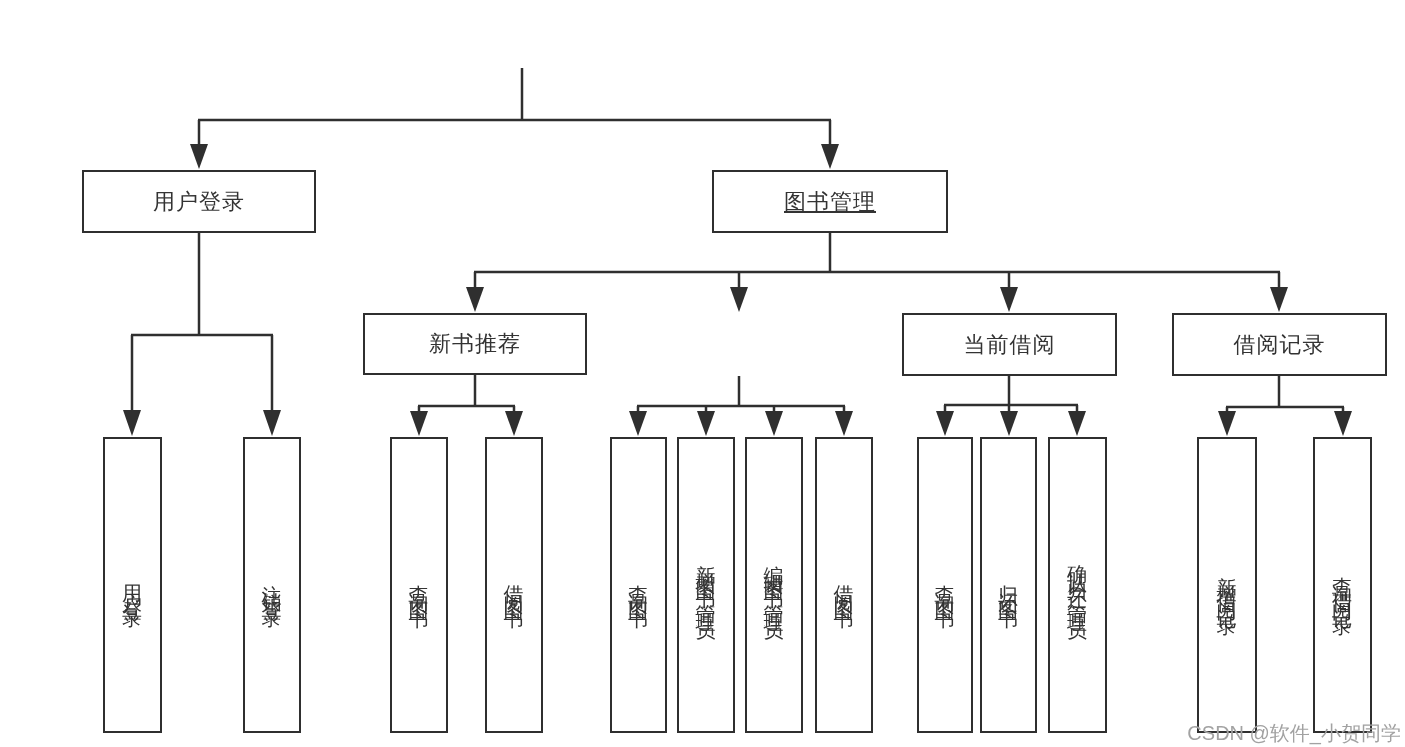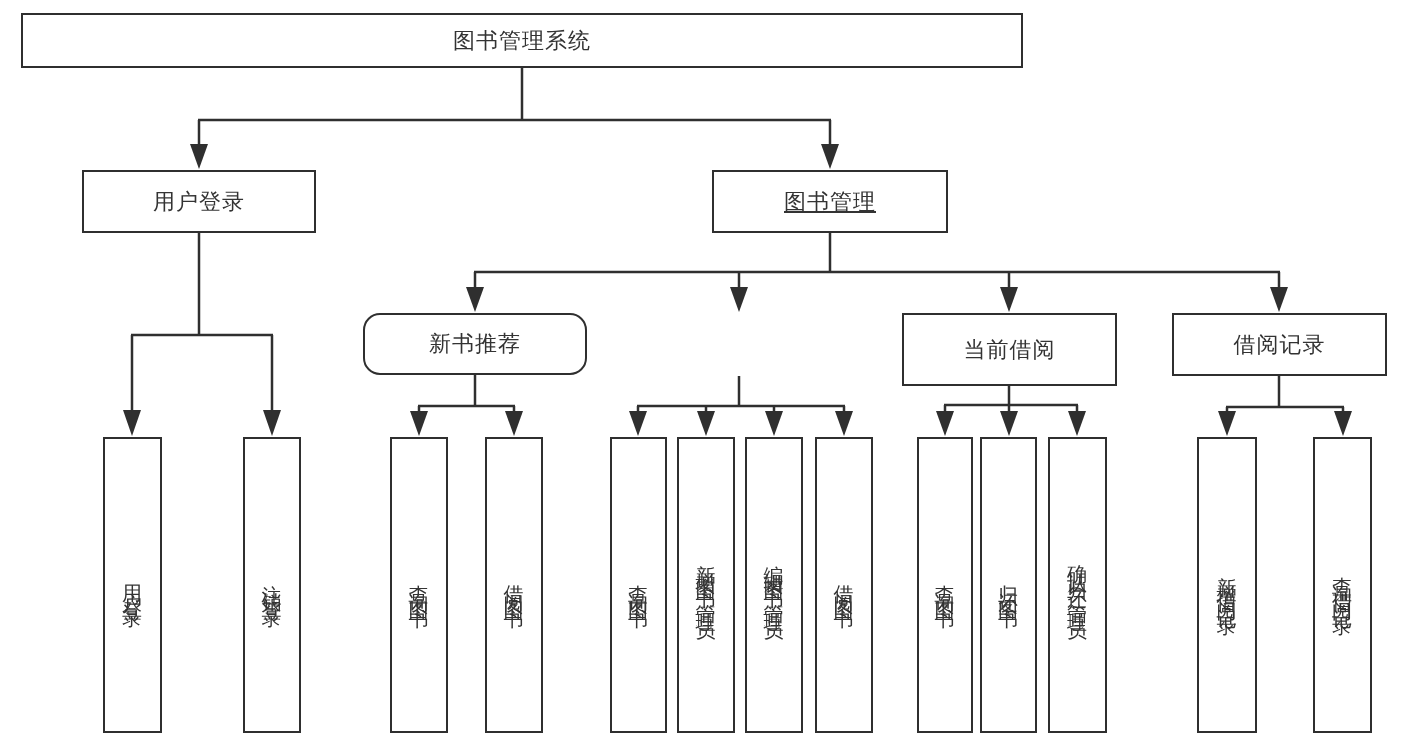--- a/index.html
+++ b/index.html
@@ -50,23 +50,23 @@
     writing-mode: vertical-rl;
     text-orientation: mixed;
     letter-spacing: 8px;
     line-height: 1;
     white-space: nowrap;
   }
   
   .n-root      { left: 21px;   top: 13px;  width: 1002px; height: 55px; }
   .n-login     { left: 82px;   top: 170px; width: 234px;  height: 63px; }
   .n-mgmt      { left: 712px;  top: 170px; width: 236px;  height: 63px; text-decoration: underline; }
-  .n-newrec    { left: 363px;  top: 313px; width: 224px;  height: 62px; border-radius: 17px; }
+  .n-newrec    { left: 363px;  top: 313px; width: 224px;  height: 62px; }
   .n-borrow    { left: 635px;  top: 313px; width: 208px;  height: 63px; }
-  .n-current   { left: 902px;  top: 313px; width: 215px;  height: 73px; }
+  .n-current   { left: 902px;  top: 313px; width: 215px;  height: 63px; }
   .n-records   { left: 1172px; top: 313px; width: 215px;  height: 63px; }
   .lf-1  { left: 103px;  top: 437px; width: 59px; height: 296px; }
   .lf-2  { left: 243px;  top: 437px; width: 58px; height: 296px; }
   .lf-3  { left: 390px;  top: 437px; width: 58px; height: 296px; }
   .lf-4  { left: 485px;  top: 437px; width: 58px; height: 296px; }
   .lf-5  { left: 610px;  top: 437px; width: 57px; height: 296px; }
   .lf-6  { left: 677px;  top: 437px; width: 58px; height: 296px; }
   .lf-7  { left: 745px;  top: 437px; width: 58px; height: 296px; }
   .lf-8  { left: 815px;  top: 437px; width: 58px; height: 296px; }
   .lf-9  { left: 917px;  top: 437px; width: 56px; height: 296px; }
@@ -144,23 +144,20 @@
     <polygon points="1068,411 1086,411 1077,436" stroke="none"></polygon>
 
     <line x1="1279" y1="376" x2="1279" y2="408" fill="none"></line>
     <line x1="1226" y1="407" x2="1344" y2="407" fill="none"></line>
     <line x1="1227" y1="407" x2="1227" y2="414" fill="none"></line>
     <polygon points="1218,411 1236,411 1227,436" stroke="none"></polygon>
     <line x1="1343" y1="407" x2="1343" y2="414" fill="none"></line>
     <polygon points="1334,411 1352,411 1343,436" stroke="none"></polygon>
   </svg>
 
-  <div class="box n-root">
-    <span>图书管理系统</span>
-  </div>
 
   <div class="box n-login">
     <span>用户登录</span>
   </div>
   <div class="box n-mgmt">
     <span>图书管理</span>
   </div>
 
   <div class="box n-newrec">
     <span>新书推荐</span>
@@ -205,14 +202,15 @@
   <div class="vbox lf-11">
     <span class="vtext">确认归还（管理员）</span>
   </div>
   <div class="vbox lf-12">
     <span class="vtext">新增借阅记录</span>
   </div>
   <div class="vbox lf-13">
     <span class="vtext">查询借阅记录</span>
   </div>
 
+  <div id="watermark">CSDN @软件_小贺同学</div>
 
 </div>
 
 </body></html>

